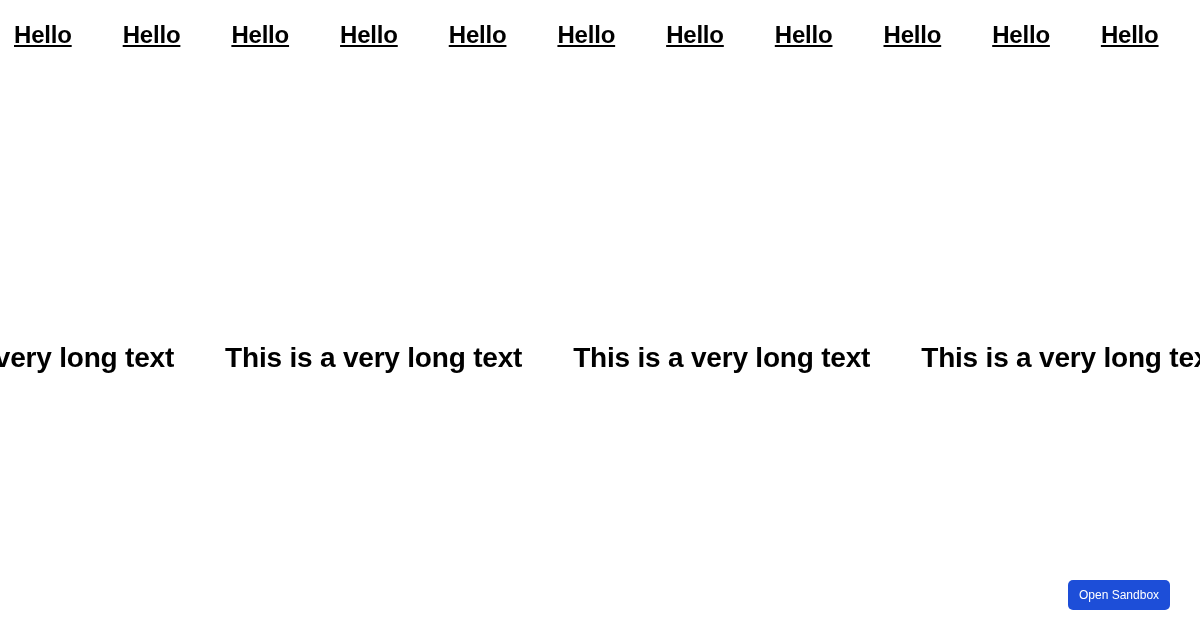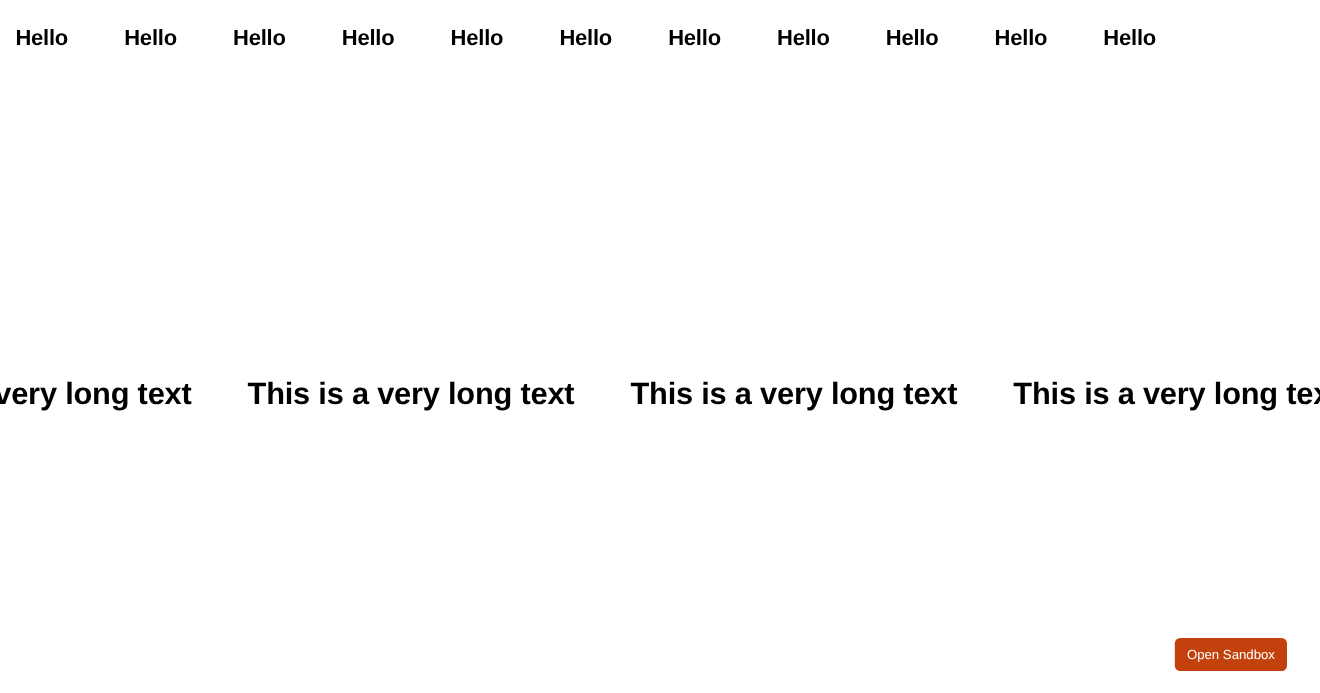--- a/index.html
+++ b/index.html
@@ -51,23 +51,24 @@
   #row-hello {
     top: 12px;
     height: 46px;
   }
   #row-hello .row-track {
     height: 46px;
     padding-left: 14px;
     transform: translateX(0px);
   }
   #row-hello .row-item {
-    font-size: 20px;
+    font-size: 24px;
     letter-spacing: -0.2px;
     margin-right: 51px;
+    text-decoration: underline;
   }
   #row-hello .row-item:last-child {
     margin-right: 0;
   }
 
   
   #row-longtext {
     top: 335px;
     height: 46px;
   }
@@ -90,21 +91,21 @@
   #open-sandbox-button {
     position: absolute;
     left: 1068px;
     top: 580px;
     height: 30px;
     box-sizing: border-box;
     display: flex;
     align-items: center;
     justify-content: center;
     padding: 0 11px;
-    background: #c2410c;
+    background: #1d4ed8;
     color: #ffffff;
     font-family: "Liberation Sans", sans-serif;
     font-size: 12px;
     font-weight: 400;
     line-height: 1;
     border: none;
     border-radius: 5px;
     cursor: pointer;
     white-space: nowrap;
     user-select: none;

